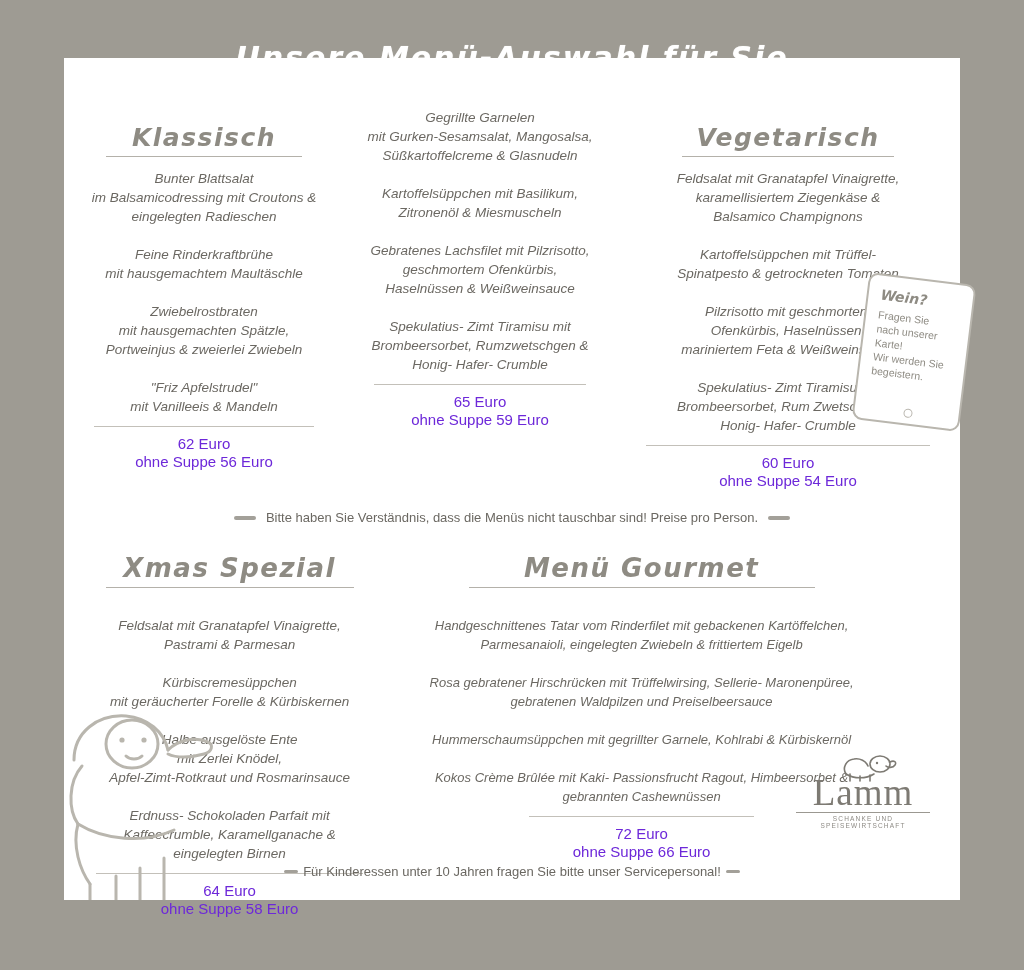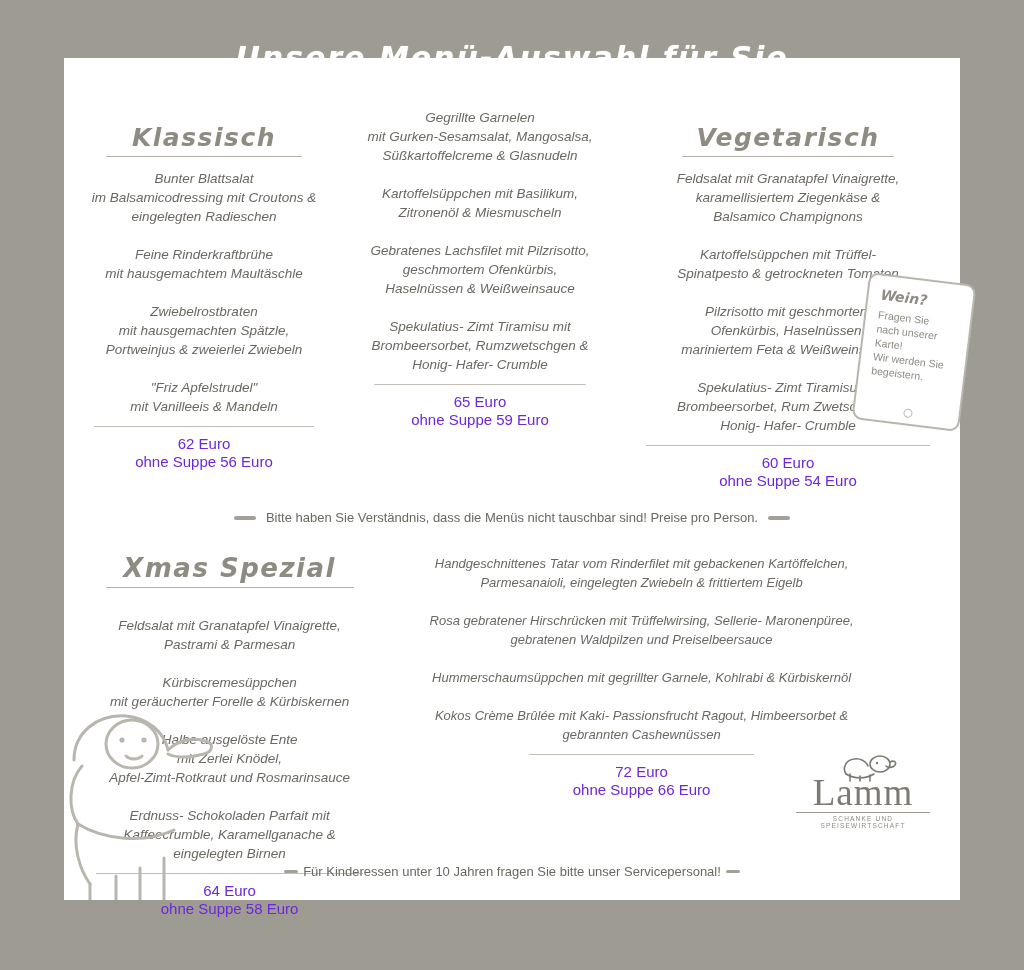--- a/index.html
+++ b/index.html
@@ -317,20 +317,21 @@
           <div class="course" style="white-space:pre-line">Erdnuss- Schokoladen Parfait mit
 Kaffeecrumble, Karamellganache &amp;
 eingelegten Birnen</div>
         </div>
         <div class="price-sep"></div>
         <div class="price">64 Euro</div>
         <div class="price">ohne Suppe 58 Euro</div>
       </div>
 
       <div class="col gourmet">
+        <div class="col-head">Menü Gourmet</div>
         <div class="courses">
           <div class="course" style="white-space:pre-line">Handgeschnittenes Tatar vom Rinderfilet mit gebackenen Kartöffelchen,
 Parmesanaioli, eingelegten Zwiebeln &amp; frittiertem Eigelb</div>
           <div class="course" style="white-space:pre-line">Rosa gebratener Hirschrücken mit Trüffelwirsing, Sellerie- Maronenpüree,
 gebratenen Waldpilzen und Preiselbeersauce</div>
           <div class="course" style="white-space:pre-line">Hummerschaumsüppchen mit gegrillter Garnele, Kohlrabi &amp; Kürbiskernöl</div>
           <div class="course" style="white-space:pre-line">Kokos Crème Brûlée mit Kaki- Passionsfrucht Ragout, Himbeersorbet &amp;
 gebrannten Cashewnüssen</div>
         </div>
         <div class="price-sep" style="margin-left:120px;margin-right:120px;"></div>

